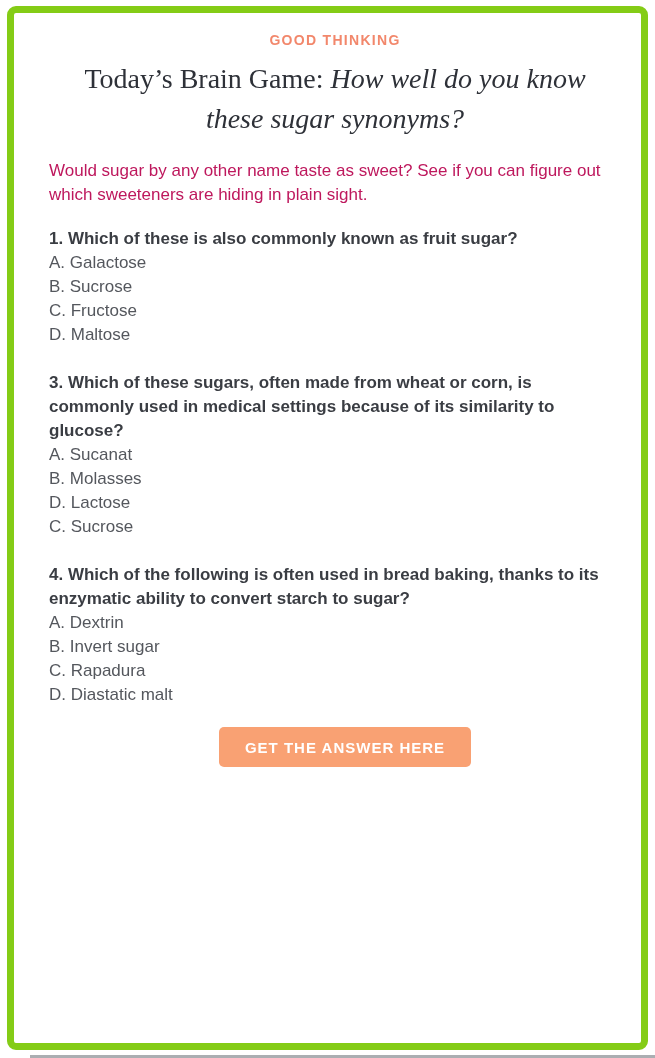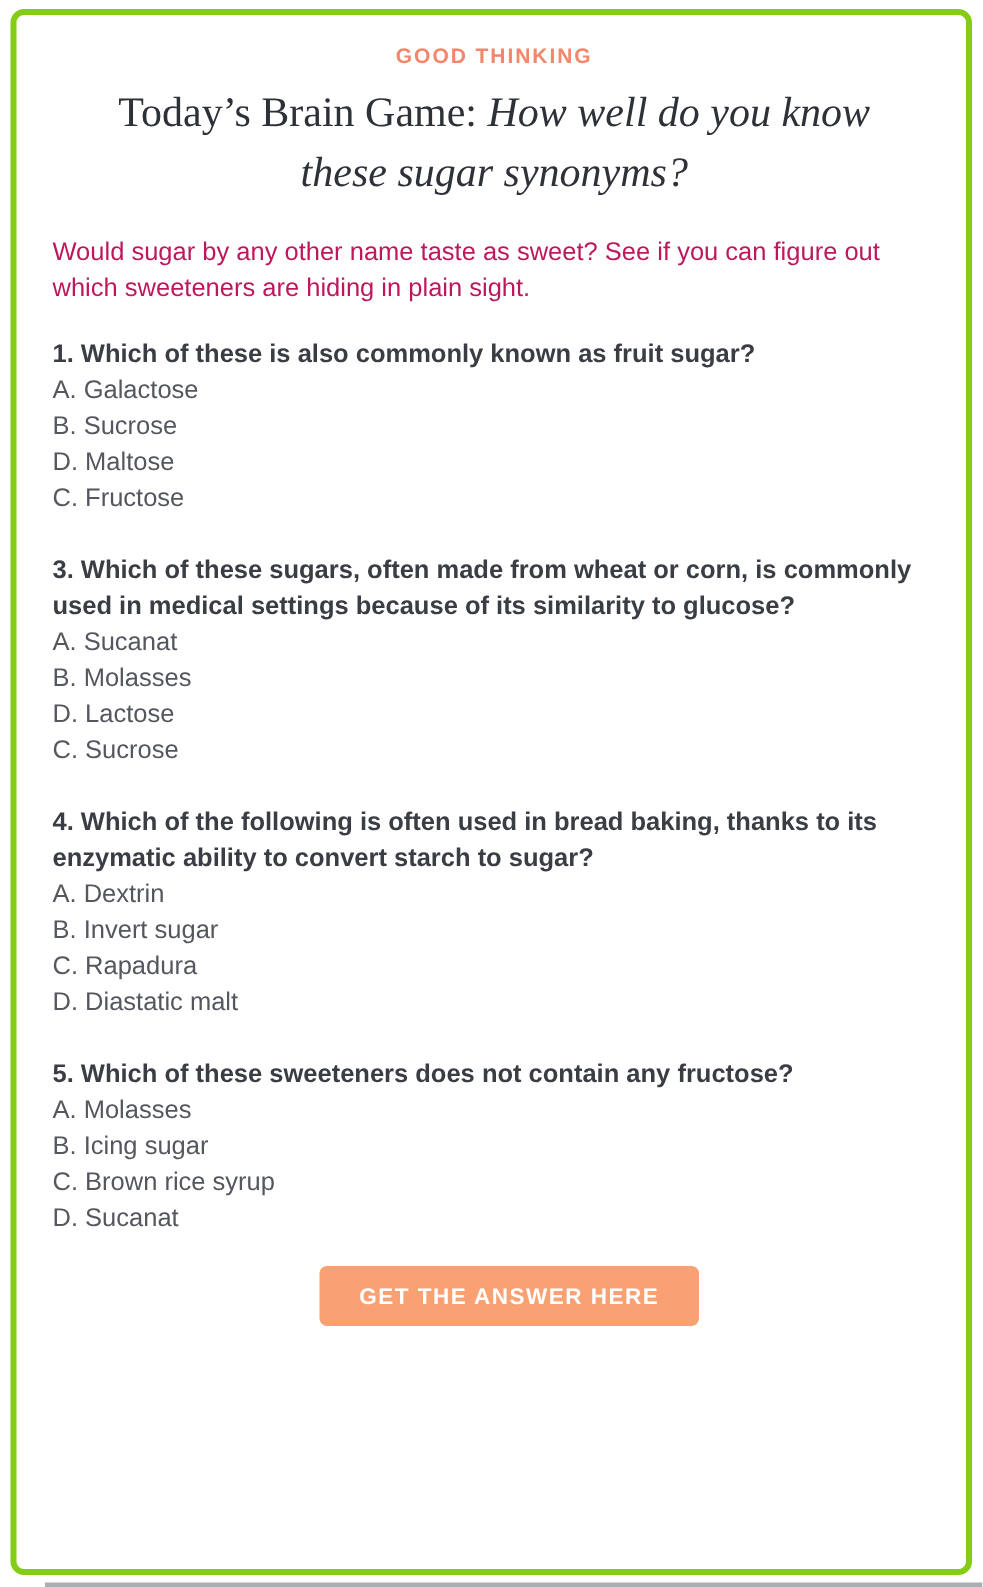--- a/index.html
+++ b/index.html
@@ -11,23 +11,23 @@
     position: relative;
     overflow: hidden;
   }
   .card {
     position: absolute;
     top: 6px;
     left: 7px;
     right: 7px;
     bottom: 8px;
     background: #ffffff;
-    border: 4px solid #84cc16;
+    border: 7px solid #84cc16;
     border-radius: 9px;
-    padding: 18px 20px 0 24px;
+    padding: 18px 20px 0 35px;
     overflow: hidden;
   }
   .kicker {
     display: block;
     text-align: center;
     color: var(--accent, #F2876B);
     font-size: 14px;
     font-weight: bold;
     letter-spacing: 1.3px;
     line-height: 19px;
@@ -97,22 +97,22 @@
   <span class="kicker">GOOD THINKING</span>
   <h1 class="title"><span class="t-regular">Today’s Brain Game: </span><span class="t-italic">How well do you know these sugar synonyms?</span></h1>
   <p class="intro">Would sugar by any other name taste as sweet? See if you can figure out which sweeteners are hiding in plain sight.</p>
 
   <div id="questions">
   <div class="question-block">
     <div class="q-title">1. Which of these is also commonly known as fruit sugar?</div>
     <div class="q-options">
           <div class="q-option">A. Galactose</div>
           <div class="q-option">B. Sucrose</div>
+          <div class="q-option">C. Fructose</div>
           <div class="q-option">D. Maltose</div>
-          <div class="q-option">C. Fructose</div>
         </div>
   </div>
 
 
   <div class="question-block">
     <div class="q-title">3. Which of these sugars, often made from wheat or corn, is commonly used in medical settings because of its similarity to glucose?</div>
     <div class="q-options">
           <div class="q-option">A. Sucanat</div>
           <div class="q-option">B. Molasses</div>
           <div class="q-option">D. Lactose</div>
@@ -123,29 +123,20 @@
   <div class="question-block">
     <div class="q-title">4. Which of the following is often used in bread baking, thanks to its enzymatic ability to convert starch to sugar?</div>
     <div class="q-options">
           <div class="q-option">A. Dextrin</div>
           <div class="q-option">B. Invert sugar</div>
           <div class="q-option">C. Rapadura</div>
           <div class="q-option">D. Diastatic malt</div>
         </div>
   </div>
 
-  <div class="question-block">
-    <div class="q-title">5. Which of these sweeteners does not contain any fructose?</div>
-    <div class="q-options">
-          <div class="q-option">A. Molasses</div>
-          <div class="q-option">B. Icing sugar</div>
-          <div class="q-option">C. Brown rice syrup</div>
-          <div class="q-option">D. Sucanat</div>
-        </div>
-  </div>
 </div>
 
   <div class="btn-row">
     <button class="answer-btn">GET THE ANSWER HERE</button>
   </div>
 </div>
 
 <div class="footer-bar"></div>
 
 </body></html>

